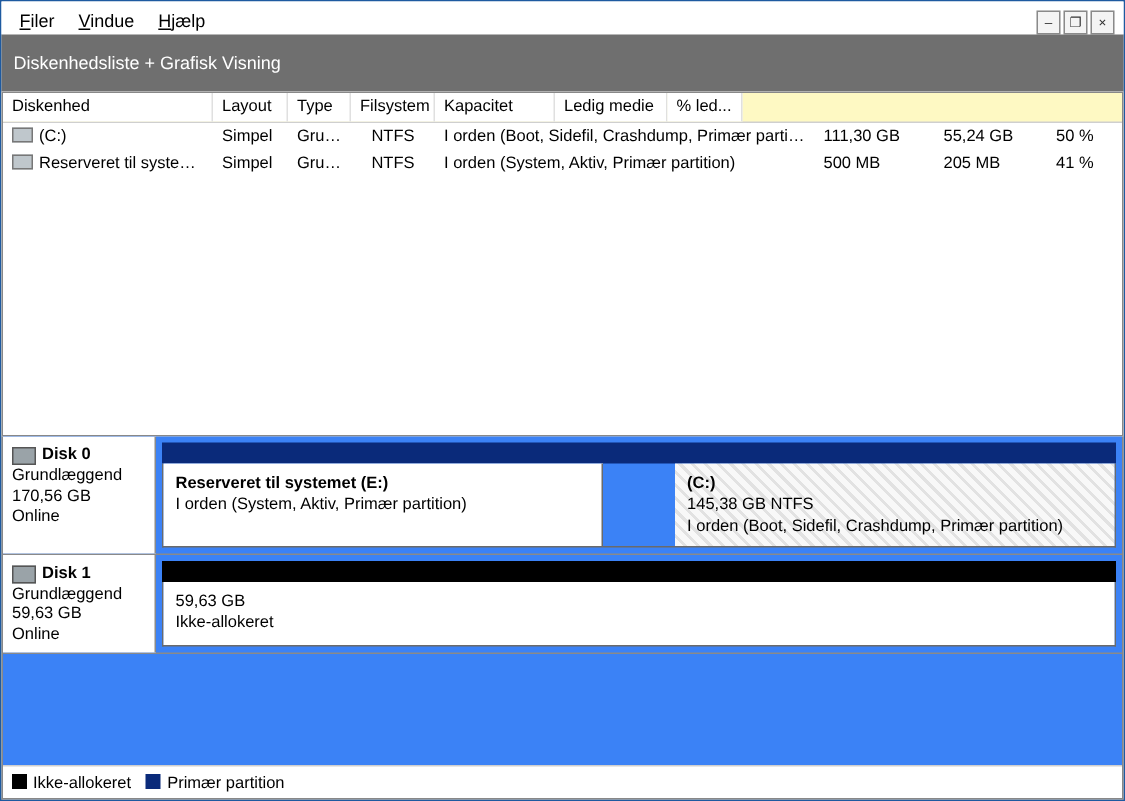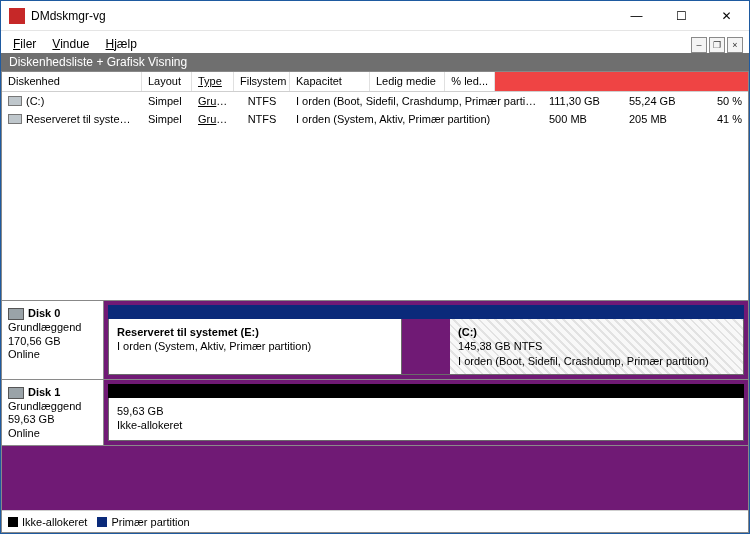--- a/index.html
+++ b/index.html
@@ -8,33 +8,33 @@
   .titlebar { height: 30px; display: flex; align-items: center; background: #fff; border-bottom: 1px solid #e5e5e5; }
   .titlebar .icon { width: 16px; height: 16px; margin: 0 6px 0 8px; background: #c62828; display:inline-block; }
   .titlebar .title { flex: 1; font-size: 12px; color: #000; }
   .winbtns { display: flex; height: 100%; }
   .winbtn { width: 45px; display:flex; align-items:center; justify-content:center; font-size:12px; color:#000; }
   .menubar { height: 22px; display:flex; align-items:flex-end; padding: 0 4px; font-size: 12px; background:#fff; }
   .menuitem { padding: 2px 8px; }
   .menuitem u { text-decoration: underline; }
   .mdi-right { margin-left:auto; display:flex; gap:2px; padding-right:2px;}
   .mdi-btn { width:16px; height:16px; border:1px solid #8a8a8a; background:#f4f4f4; display:flex; align-items:center; justify-content:center; font-size:9px; color:#333; }
-  .band { height: 18px; background:#6f6f6f; color:#fff; display:flex; align-items:center; padding: 0 8px; font-size:12px; }
+  .band { height: 38px; background:#6f6f6f; color:#fff; display:flex; align-items:center; padding: 0 8px; font-size:12px; }
   .splitter-v { flex:1; display:flex; flex-direction:column; min-height:0; }
   .top-panel { height: 230px; border:1px solid #888; margin: 0; background:#fff; display:flex; flex-direction:column; }
-  .grid-head { display:flex; background:#ef4444; border-bottom:1px solid #cfcfcf; height:20px; align-items:stretch; }
+  .grid-head { display:flex; background:#fef9c3; border-bottom:1px solid #cfcfcf; height:20px; align-items:stretch; }
   .grid-head .col { border-right:1px solid #e0e0e0; padding: 3px 6px; font-size:11px; background:#fff; }
   .grid-body { flex:1; overflow:auto; }
   .grid-row { display:flex; height:18px; align-items:center; }
   .grid-row .col { padding: 1px 6px; white-space:nowrap; overflow:hidden; text-overflow:ellipsis; font-size:11px; }
-  .c-disk{width:140px;} .c-layout{width:50px;} .c-type{width:42px;text-decoration:underline;} .c-fs{width:56px;text-align:center;}
-  .c-status{flex:1;} .c-cap{width:80px;text-align:left;} .c-free{width:75px;text-align:left;} .c-pct{width:50px;text-align:right;}
+  .c-disk{width:140px;} .c-layout{width:50px;} .c-type{width:42px;} .c-fs{width:56px;text-align:center;}
+  .c-status{flex:1;} .c-cap{width:80px;text-align:left;} .c-free{width:75px;text-align:left;} .c-pct{width:50px;text-align:left;}
   .vol-icon{width:14px;height:10px;background:#bfc7cc;border:1px solid #777;display:inline-block;margin-right:4px;vertical-align:-1px;}
   .bottom-wrap { flex:1; display:flex; flex-direction:column; border:1px solid #888; border-top:none; min-height:0; }
-  .disk-list { flex:1; overflow:auto; background:#701a75; }
+  .disk-list { flex:1; overflow:auto; background:#3b82f6; }
   .disk-row { display:flex; border-bottom:1px solid #8a8a8a; min-height:62px; }
   .disk-info { width:102px; border-right:1px solid #8a8a8a; padding:6px 6px 4px 6px; font-size:11px; line-height:1.25; background:#fff;}
   .disk-info .dname { font-weight:bold; display:flex; align-items:center; gap:4px;}
   .disk-info .dicn { width:16px;height:12px;background:#9aa3a8;border:1px solid #555;display:inline-block;}
   .disk-info .dicn.cd { border-radius:50%; width:14px; height:14px; background:radial-gradient(circle,#fff 0 3px,#c9c9c9 3px 7px,#aaa 7px);}
   .disk-layout { flex:1; padding:4px; display:flex; flex-direction:column; gap:0;}
   .bar { height:14px; display:flex; }
   .bar .seg { height:100%; }
   .bar .blue { background:#0a2a7a; }
   .bar .black { background:#000; }
@@ -45,29 +45,20 @@
   .part .pt { font-weight:bold; }
   .legend { height:22px; display:flex; align-items:center; gap:10px; padding:0 6px; border-top:1px solid #cfcfcf; background:#fff; font-size:11px;}
   .leg-sw { width:10px;height:10px;display:inline-block;margin-right:4px;vertical-align:-1px;}
   .leg-sw.black{background:#000;} .leg-sw.blue{background:#0a2a7a;}
 </style>
 </head>
 <body>
 
 <div class="window">
 
-  <div class="titlebar">
-    <span class="icon"></span>
-    <span class="title">DMdskmgr-vg</span>
-    <div class="winbtns">
-      <div class="winbtn">—</div>
-      <div class="winbtn">☐</div>
-      <div class="winbtn">✕</div>
-    </div>
-  </div>
 
   <div class="menubar">
     <div class="menuitem"><u>F</u><span></span>iler</div>
     <div class="menuitem"><u>V</u>indue</div>
     <div class="menuitem"><u>H</u>jælp</div>
     <div class="mdi-right">
       <div class="mdi-btn">–</div>
       <div class="mdi-btn">❐</div>
       <div class="mdi-btn">×</div>
     </div>

